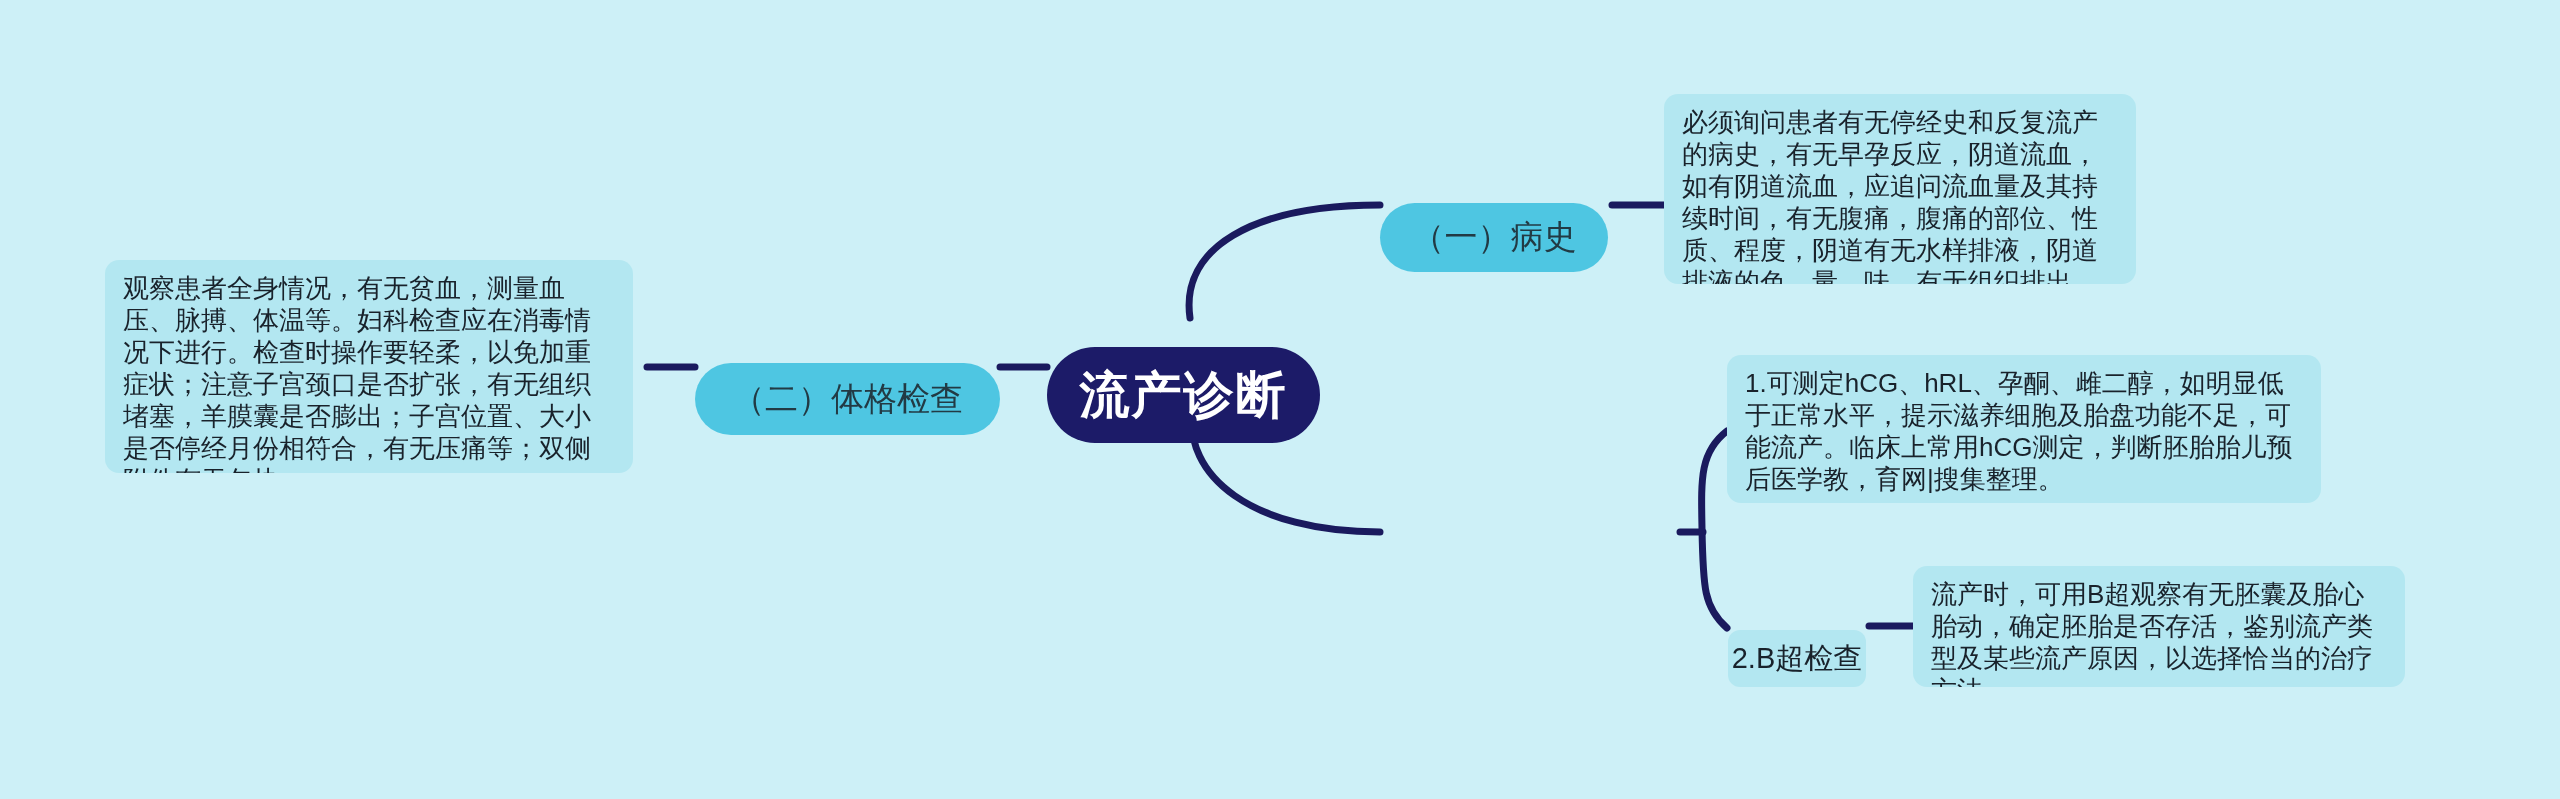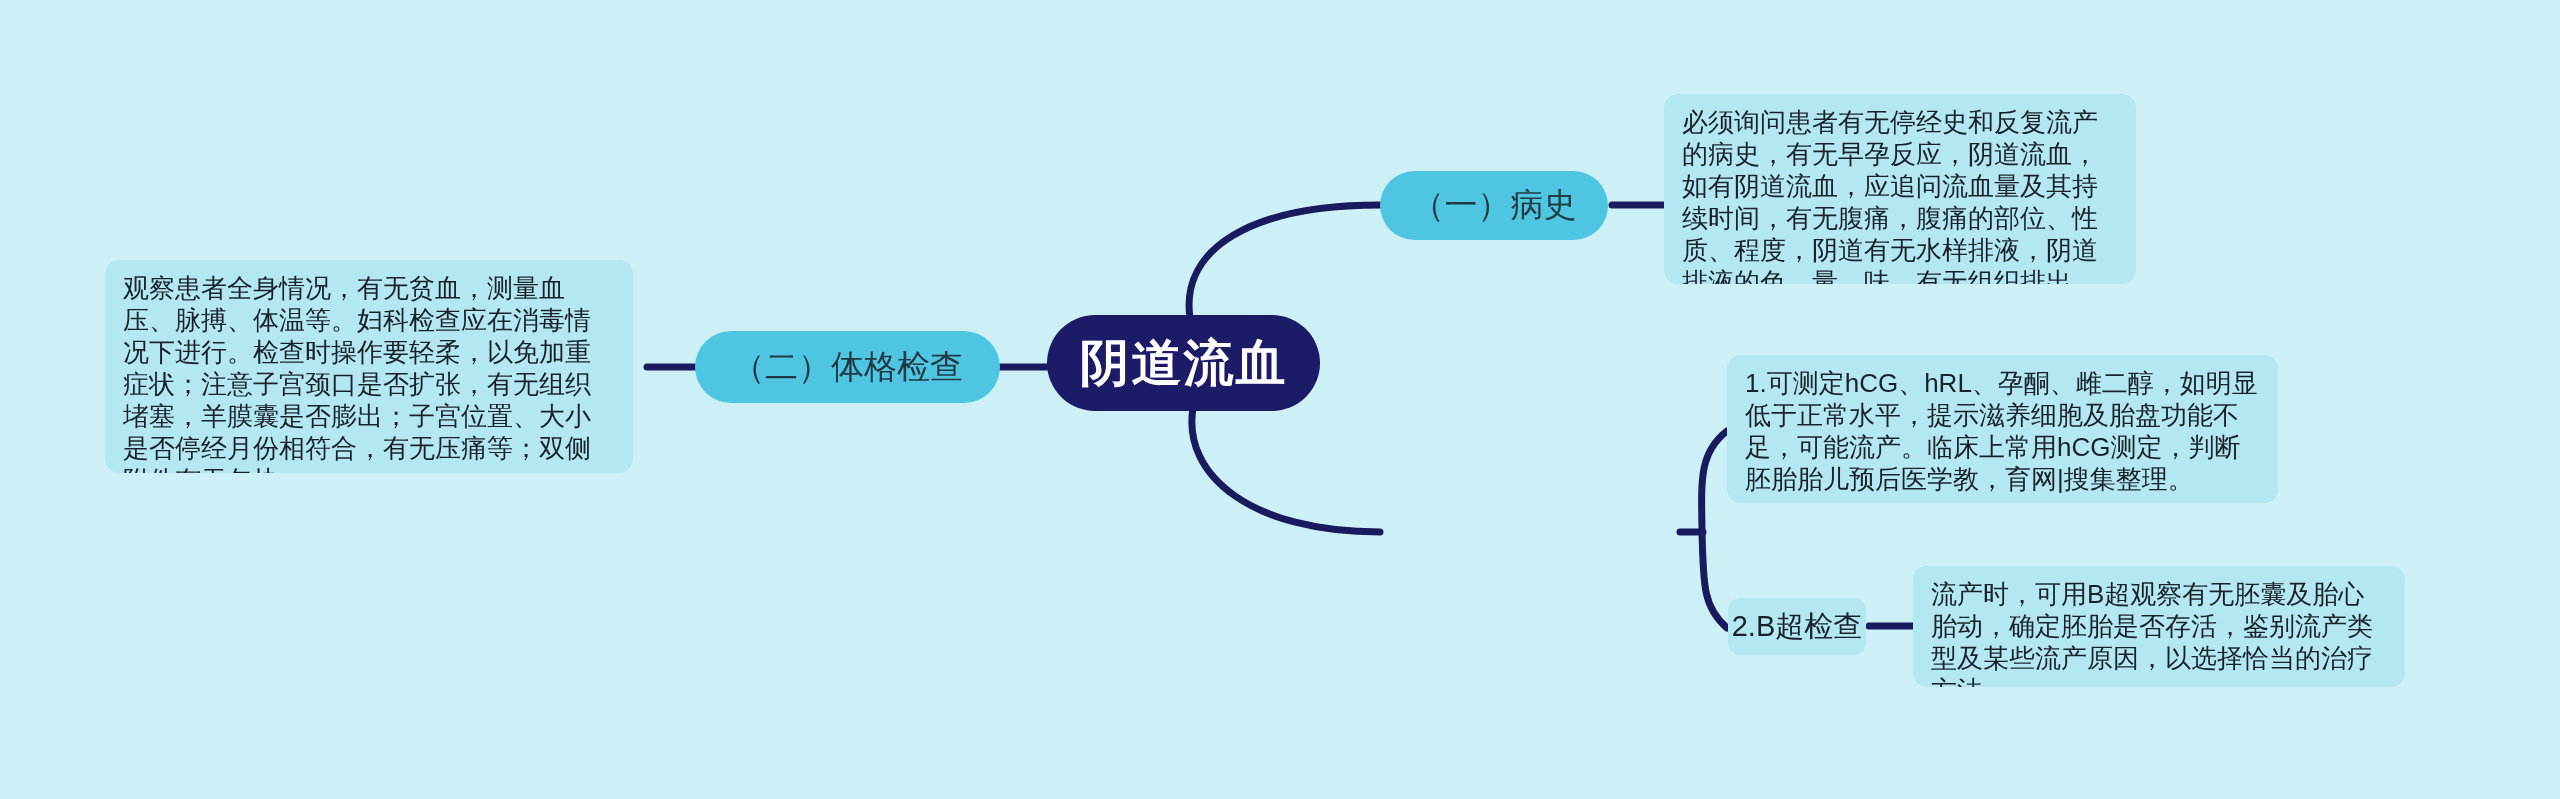--- a/index.html
+++ b/index.html
@@ -38,20 +38,21 @@
   }
 
   .pill {
     position: absolute;
     display: flex;
     align-items: center;
     justify-content: center;
     background: var(--pill);
     color: var(--text-dark);
     white-space: nowrap;
+    margin-top: 32px;
   }
   #root-node {
     left: 1047px; top: 315px; width: 273px; height: 96px;
     border-radius: 48px;
     background: var(--node-dark);
     color: var(--text-light);
     font-size: 50px;
     font-weight: bold;
     letter-spacing: 2px;
   }
@@ -71,21 +72,21 @@
     background: var(--box);
     border-radius: 14px;
     color: var(--text-note);
     font-size: 26px;
     line-height: 32px;
     padding: 12px 18px;
     overflow: hidden;
   }
   #note-physical { left: 105px;  top: 260px; width: 528px; height: 213px; }
   #note-history  { left: 1664px; top: 94px; width: 472px; height: 190px; }
-  #note-hcg      { left: 1727px; top: 355px; width: 551px; height: 148px; }
+  #note-hcg      { left: 1727px; top: 355px; width: 594px; height: 148px; }
   #note-bscan    { left: 1913px; top: 566px; width: 492px; height: 121px; }
 </style>
 </head>
 <body>
 
 <div id="canvas">
 
   <svg id="connectors" viewBox="0 0 2560 799" xmlns="http://www.w3.org/2000/svg">
     <path class="connector" d="M647 367 H695"></path>
     <path class="connector" d="M1000 367 H1047"></path>
@@ -99,21 +100,21 @@
 
   <div class="note" id="note-physical">
     <span>观察患者全身情况，有无贫血，测量血压、脉搏、体温等。妇科检查应在消毒情况下进行。检查时操作要轻柔，以免加重症状；注意子宫颈口是否扩张，有无组织堵塞，羊膜囊是否膨出；子宫位置、大小是否停经月份相符合，有无压痛等；双侧附件有无包块。</span>
   </div>
 
   <div class="pill" id="pill-physical">
     <span>（二）体格检查</span>
   </div>
 
   <div class="pill" id="root-node">
-    <span>阴道流血</span>
+    <span>流产诊断</span>
   </div>
 
   <div class="pill" id="pill-history">
     <span>（一）病史</span>
   </div>
 
   <div class="note" id="note-history">
     <span>必须询问患者有无停经史和反复流产的病史，有无早孕反应，阴道流血，如有阴道流血，应追问流血量及其持续时间，有无腹痛，腹痛的部位、性质、程度，阴道有无水样排液，阴道排液的色、量、味，有无组织排出等。</span>
   </div>
 

